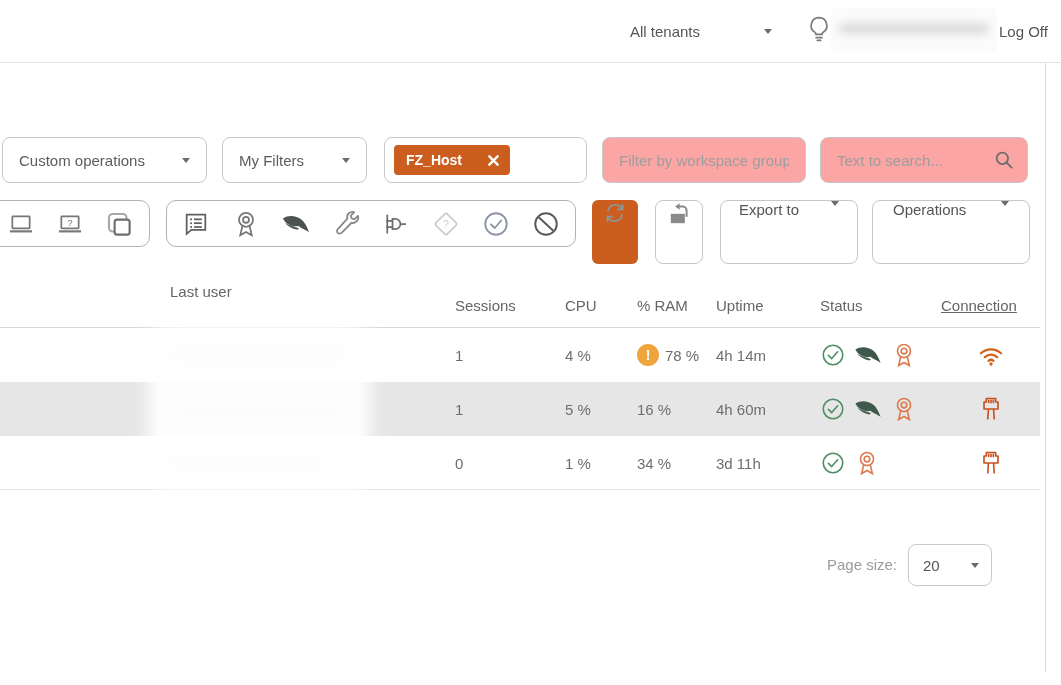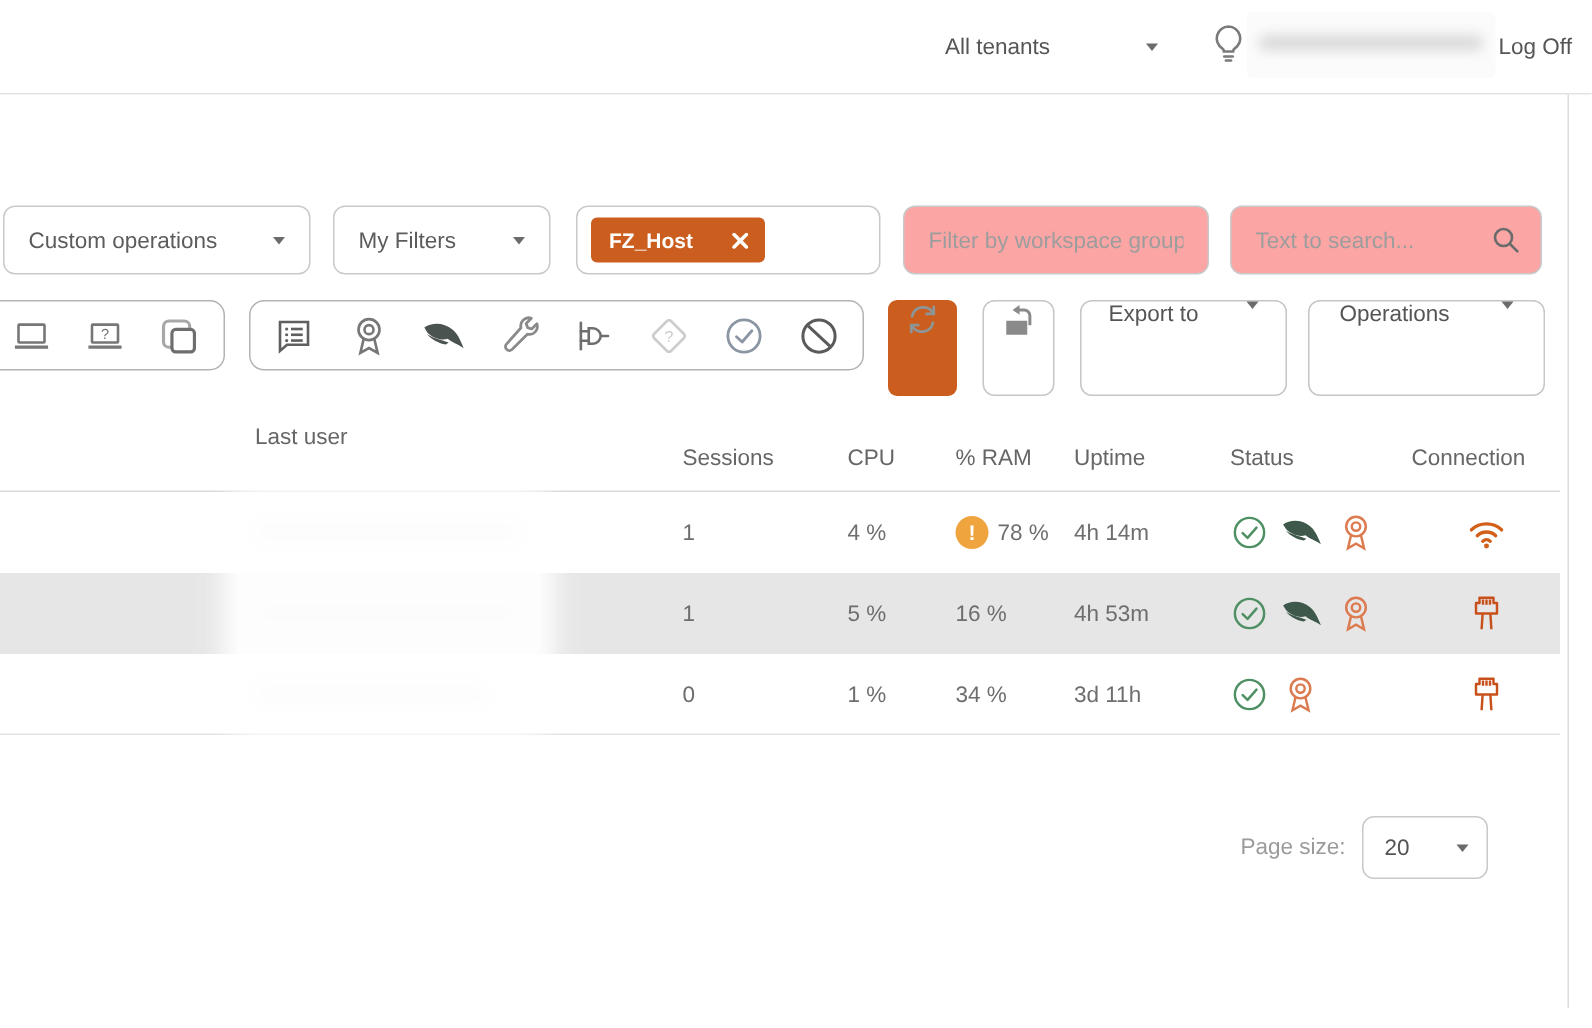--- a/index.html
+++ b/index.html
@@ -57,21 +57,21 @@
   .row-sep{position:absolute;left:0;width:1040px;height:0;border-top:1px solid #e2e2e2;}
   .c-spacer{width:170px;flex:none;}
   .c-user{width:285px;flex:none;position:relative;height:100%;}
   .c-sess{width:110px;flex:none;}
   .c-cpu{width:72px;flex:none;}
   .c-ram{width:79px;flex:none;display:flex;align-items:center;gap:6px;}
   .c-up{width:104px;flex:none;}
   .c-status{width:121px;flex:none;display:flex;align-items:center;gap:7px;}
   .c-conn{width:99px;flex:none;display:flex;align-items:center;justify-content:center;}
   .thead .c-ram,.thead .c-status,.thead .c-conn{display:block;}
-  .thead .c-conn{text-align:left;}
+  .thead .c-conn{text-align:left;text-decoration:underline;}
   .user-streak{position:absolute;left:2px;top:21px;width:172px;height:11px;background:#cfcfcf;
                border-radius:6px;filter:blur(4px);opacity:.8;}
   .name-blur-overlay{position:absolute;left:158px;top:333px;width:202px;height:150px;background:#fff;
                      border-radius:12px;box-shadow:0 0 16px 10px #ffffff;opacity:.94;pointer-events:none;}
   .warnbadge{width:22px;height:22px;border-radius:50%;background:#efa43d;color:#fff;font-size:14px;font-weight:700;
              display:flex;align-items:center;justify-content:center;flex:none;}
 
   
   .pagesize-label{position:absolute;left:700px;top:545px;width:197px;height:40px;line-height:40px;
                   text-align:right;color:#9b9b9b;font-size:15px;}
@@ -285,21 +285,21 @@
   <div class="trow selected" style="top:382px;">
     <div class="c-spacer"></div>
     <div class="c-user">
         <div class="user-streak"></div>
       </div>
     <div class="c-sess">1</div>
     <div class="c-cpu">5 %</div>
     <div class="c-ram">
         <span>16 %</span>
       </div>
-    <div class="c-up">4h 53m</div>
+    <div class="c-up">4h 60m</div>
     <div class="c-status">
       <svg width="26" height="26" viewBox="0 0 24 24" fill="none" stroke="#4e8f63" stroke-width="1.5" stroke-linecap="round" stroke-linejoin="round">
           <circle cx="12" cy="12" r="9"></circle>
           <polyline points="7.8,12.4 10.8,15.3 16.3,9"></polyline>
         </svg>
       <svg width="30" height="24" viewBox="0 0 24 20" fill="#3e584b">
           <path d="M1.5 5.5 C6 2.5 12 3 16.5 6.5 C19 8.5 20.5 11.5 22.5 16.5 C18.5 13.8 16.2 13.5 14 11.5 C10 12.8 5.5 10.5 3.2 8.2 Z"></path>
           <path d="M3 9 C7 11.5 11 12 14.5 13.5 L13 14.5 C9 13.8 5.5 11.8 3 9 Z"></path>
         </svg>
       <svg width="28" height="28" viewBox="0 0 24 24" fill="none" stroke="#dd7b50" stroke-width="1.4">

